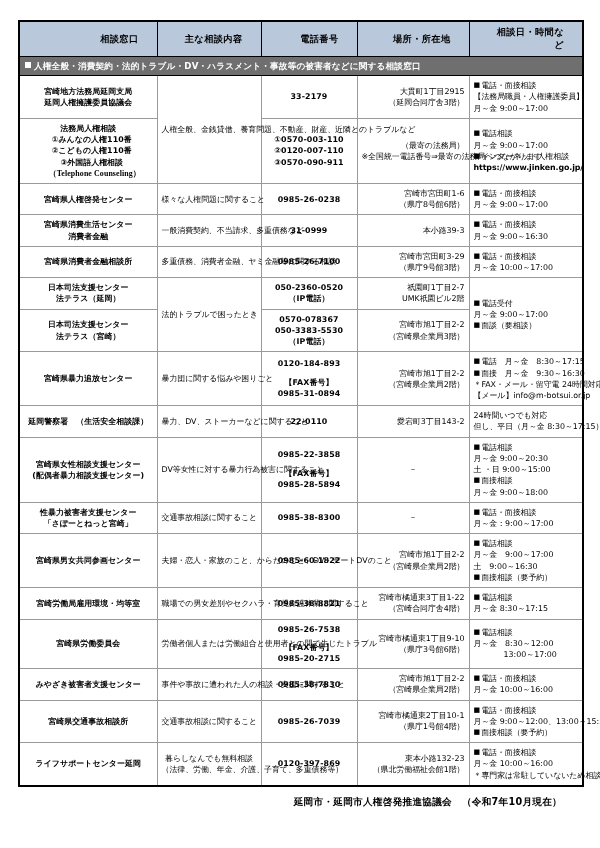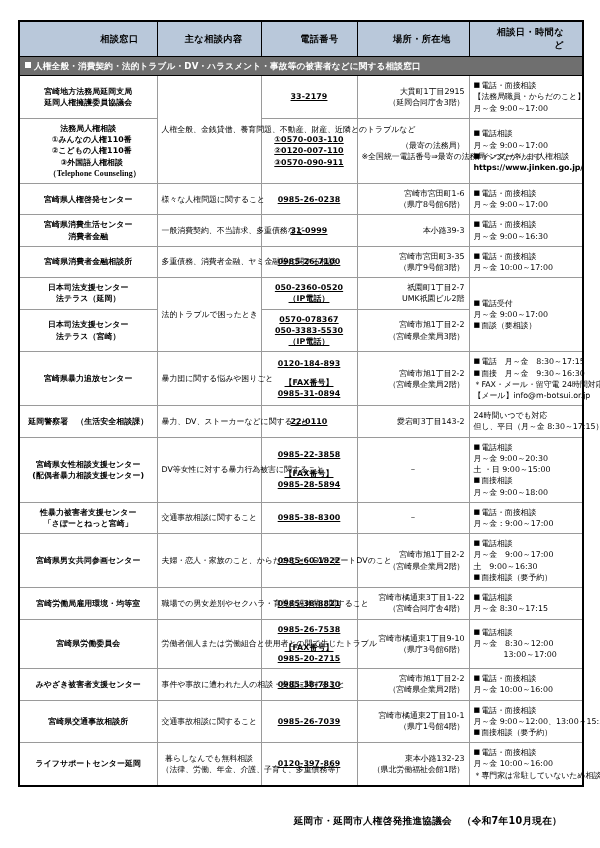--- a/index.html
+++ b/index.html
@@ -86,21 +86,20 @@
     text-align: center;
     letter-spacing: 0.1px;
   }
   td.col-content {
     text-align: center;
   }
   td.col-phone {
     font-weight: bold;
     text-align: center;
     letter-spacing: 0.1px;
-    text-decoration: underline;
   }
   td.col-place {
     text-align: right;
   }
   td.col-time {
     text-align: left;
   }
   td.dash {
     text-align: center;
     font-weight: normal;
@@ -115,21 +114,21 @@
   .bullet::before {
     content: "\25A0";
     font-size: 7px;
     margin-right: 1px;
     vertical-align: 1px;
   }
   .url { font-weight: bold; letter-spacing: -0.1px; }
 
   .footer {
     width: 564px;
-    margin-top: 28px;
+    margin-top: 9px;
     text-align: right;
     padding-right: 20px;
     font-size: 9.6px;
     font-weight: bold;
     letter-spacing: 0.3px;
   }
 </style>
 </head>
 <body>
 
@@ -170,21 +169,21 @@
           </td>
         <td class="col-phone">
             <span class="ln">33-2179</span>
           </td>
         <td class="col-place">
             <span class="ln">大貫町1丁目2915</span>
             <span class="ln">（延岡合同庁舎3階）</span>
           </td>
         <td class="col-time">
             <span class="ln bullet">電話・面接相談</span>
-            <span class="ln">【法務局職員・からだのこと】</span>
+            <span class="ln">【法務局職員・人権擁護委員】</span>
             <span class="ln">月～金 9:00～17:00</span>
           </td>
       </tr>
 
       <tr>
         <td class="col-window">
             <span class="ln">法務局人権相談</span>
             <span class="ln indent1">①みんなの人権110番</span>
             <span class="ln indent1">②こどもの人権110番</span>
             <span class="ln indent1">③外国語人権相談</span>
@@ -251,21 +250,21 @@
         <td class="col-window">
             <span class="ln">宮崎県消費者金融相談所</span>
           </td>
         <td class="col-content">
             <span class="ln">多重債務、消費者金融、ヤミ金融等に関する相談</span>
           </td>
         <td class="col-phone">
             <span class="ln">0985-26-7100</span>
           </td>
         <td class="col-place">
-            <span class="ln">宮崎市宮田町3-35</span>
+            <span class="ln">宮崎市宮田町3-29</span>
             <span class="ln">（県庁9号館3階）</span>
           </td>
         <td class="col-time">
             <span class="ln bullet">電話・面接相談</span>
             <span class="ln">月～金 10:00～17:00</span>
           </td>
       </tr>
 
       <tr class="major">
         <td class="col-window">

